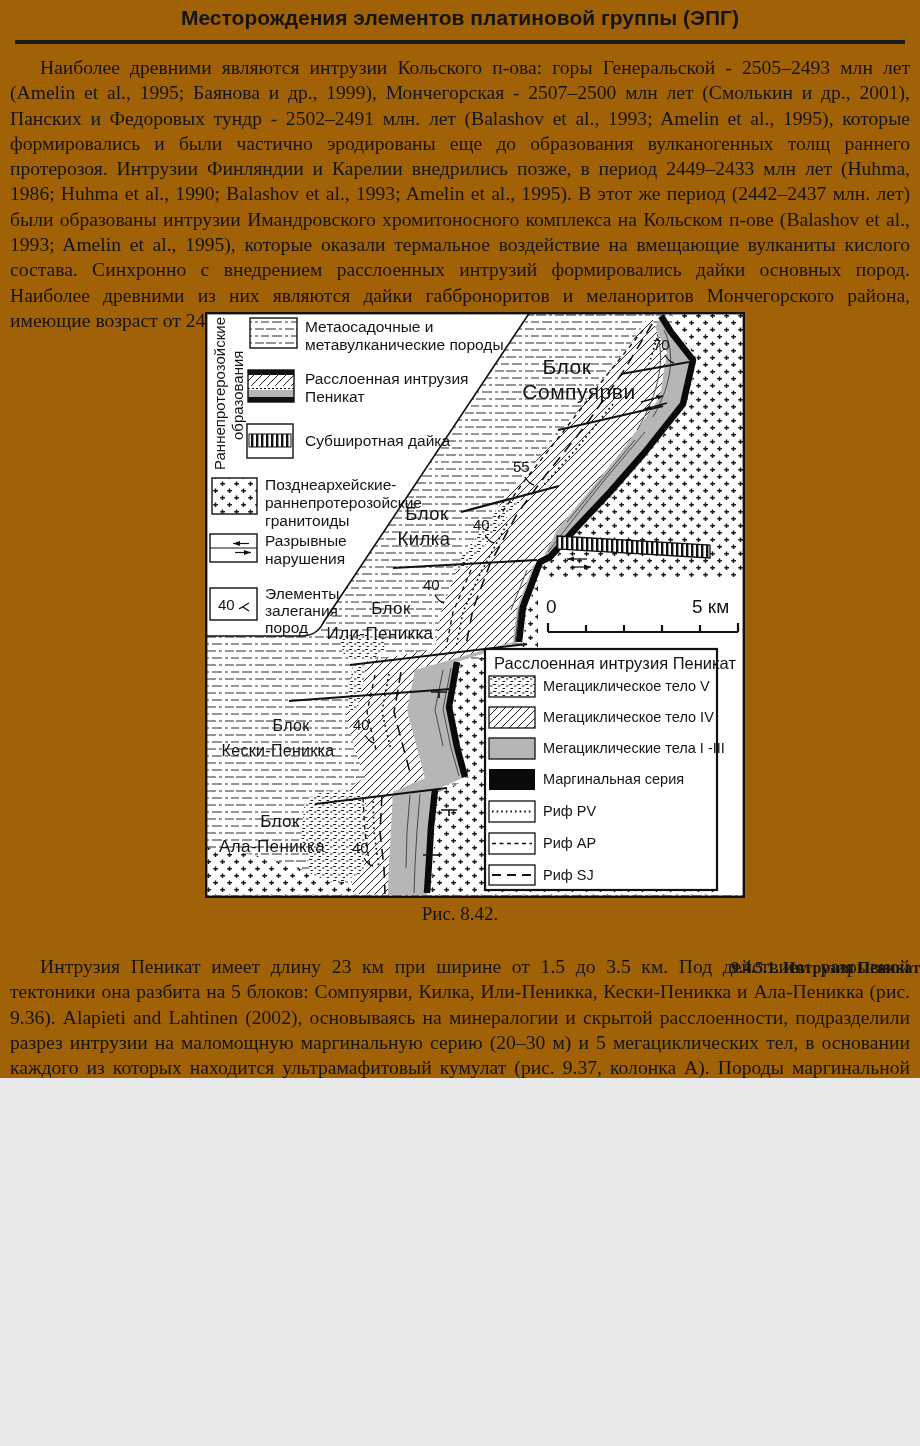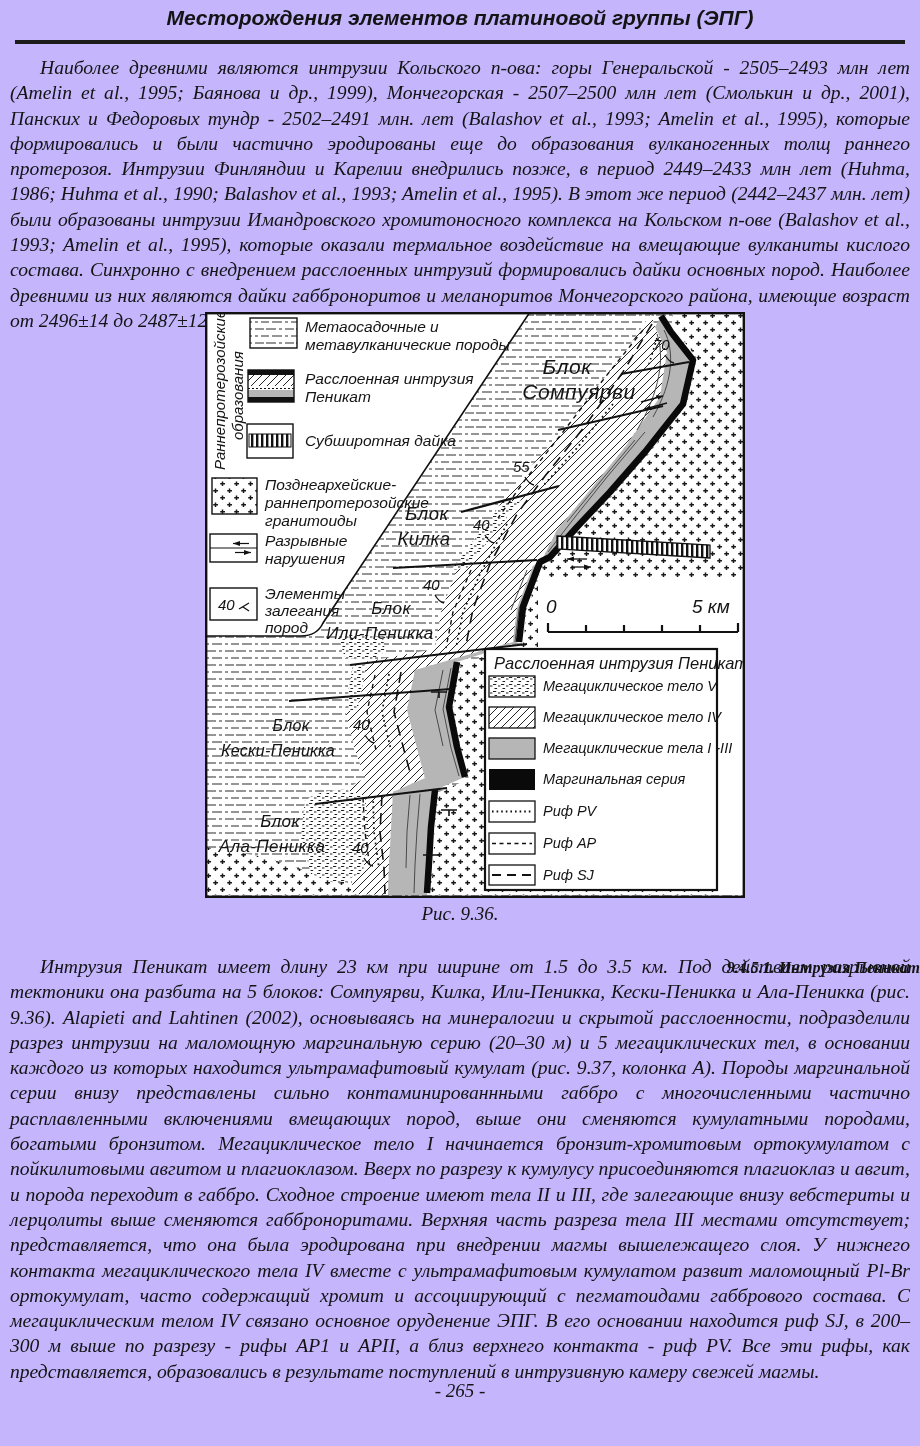--- a/index.html
+++ b/index.html
@@ -1,17 +1,17 @@
 <!DOCTYPE html>
 <html><head>
 <meta charset="utf-8">
 <style>
   html,body{margin:0;padding:0;background:#e8e8e8;}
-  .page{position:relative;width:920px;height:1446px;background:#c4b5fd;overflow:hidden;
-        font-family:"Liberation Serif", serif;color:#141414;font-style:italic;}
+  .page{position:relative;width:920px;height:1078px;background:#a16207;overflow:hidden;
+        font-family:"Liberation Serif", serif;color:#141414;}
   .hdr{position:absolute;top:6px;left:0;width:920px;text-align:center;
        font-family:"Liberation Sans", sans-serif;font-weight:bold;font-size:21px;}
   .hdr-rule{position:absolute;top:40px;left:15px;width:890px;height:4px;background:#1c1c1c;}
   .body-text{position:absolute;left:10px;width:900px;text-align:justify;
              font-size:19.6px;line-height:25.3px;}
   .body-text p{margin:0;text-indent:30px;}
   #para1{top:55px;}
   #para2{top:954px;}
   .caption{position:absolute;left:0;width:920px;text-align:center;font-size:19px;line-height:26px;}
   #cap{top:901px;}
@@ -263,21 +263,21 @@
           <line x1="287" y1="563" x2="327" y2="563" stroke="#111" stroke-width="1.8" stroke-dasharray="9 6"></line>
         </g>
         <text class="rgi" x="338" y="568">Риф SJ</text>
       </g>
 
       <rect x="1.2" y="1.2" width="537.6" height="583.6" fill="none" stroke="#111" stroke-width="2.4"></rect>
     </svg>
   </div>
 
   <div class="caption" id="cap">
-    <div>Рис. 9.36.</div>
+    <div>Рис. 8.42.</div>
   </div>
 
   <div class="sec-head">9.4.5.1. Интрузия Пеникат</div>
 
   <div class="body-text" id="para2">
     <p>Интрузия Пеникат имеет длину 23 км при ширине от 1.5 до 3.5 км. Под действием разрывной тектоники она разбита на 5 блоков: Сомпуярви, Килка, Или-Пеникка, Кески-Пеникка и Ала-Пеникка (рис. 9.36). Alapieti and Lahtinen (2002), основываясь на минералогии и скрытой расслоенности, подразделили разрез интрузии на маломощную маргинальную серию (20–30 м) и 5 мегациклических тел, в основании каждого из которых находится ультрамафитовый кумулат (рис. 9.37, колонка А). Породы маргинальной серии внизу представлены сильно контаминированнными габбро с многочисленными частично расплавленными включениями вмещающих пород, выше они сменяются кумулатными породами, богатыми бронзитом. Мегациклическое тело I начинается бронзит-хромитовым ортокумулатом с пойкилитовыми авгитом и плагиоклазом. Вверх по разрезу к кумулусу присоединяются плагиоклаз и авгит, и порода переходит в габбро. Сходное строение имеют тела II и III, где залегающие внизу вебстериты и лерцолиты выше сменяются габброноритами. Верхняя часть разреза тела III местами отсутствует; представляется, что она была эродирована при внедрении магмы вышележащего слоя. У нижнего контакта мегациклического тела IV вместе с ультрамафитовым кумулатом развит маломощный Pl-Br ортокумулат, часто содержащий хромит и ассоциирующий с пегматоидами габбрового состава. С мегацикличеcким телом IV связано основное оруденение ЭПГ. В его основании находится риф SJ, в 200–300 м выше по разрезу - рифы AP1 и APII, а близ верхнего контакта - риф PV. Все эти рифы, как представляется, образовались в результате поступлений в интрузивную камеру свежей магмы.</p>
   </div>
 
   <div class="pagenum">- 265 -</div>
 

